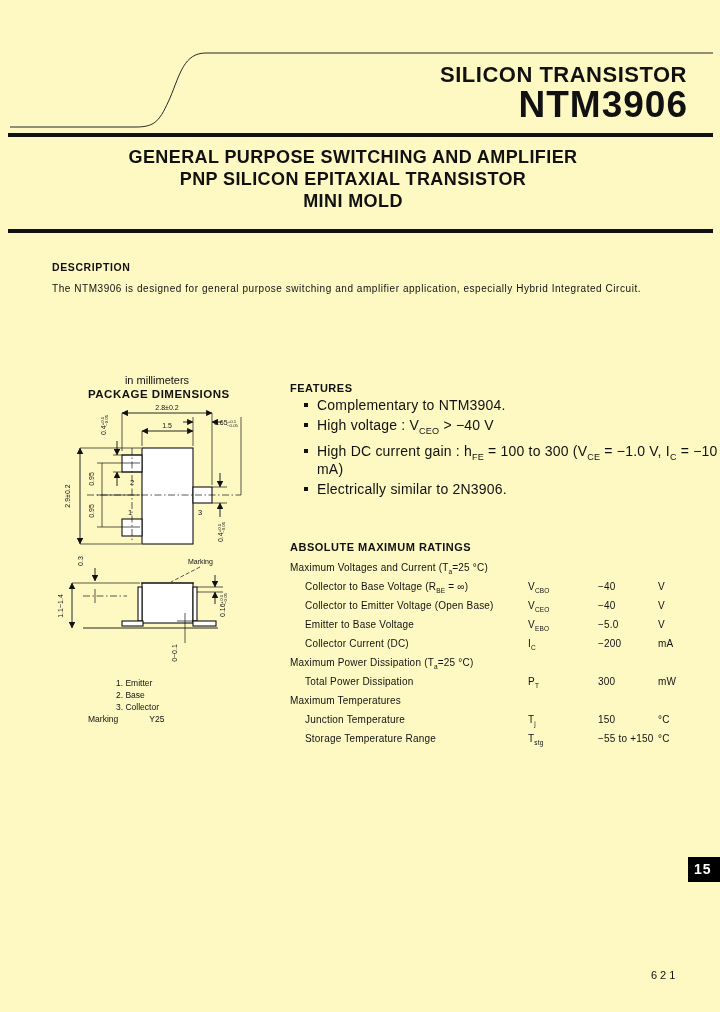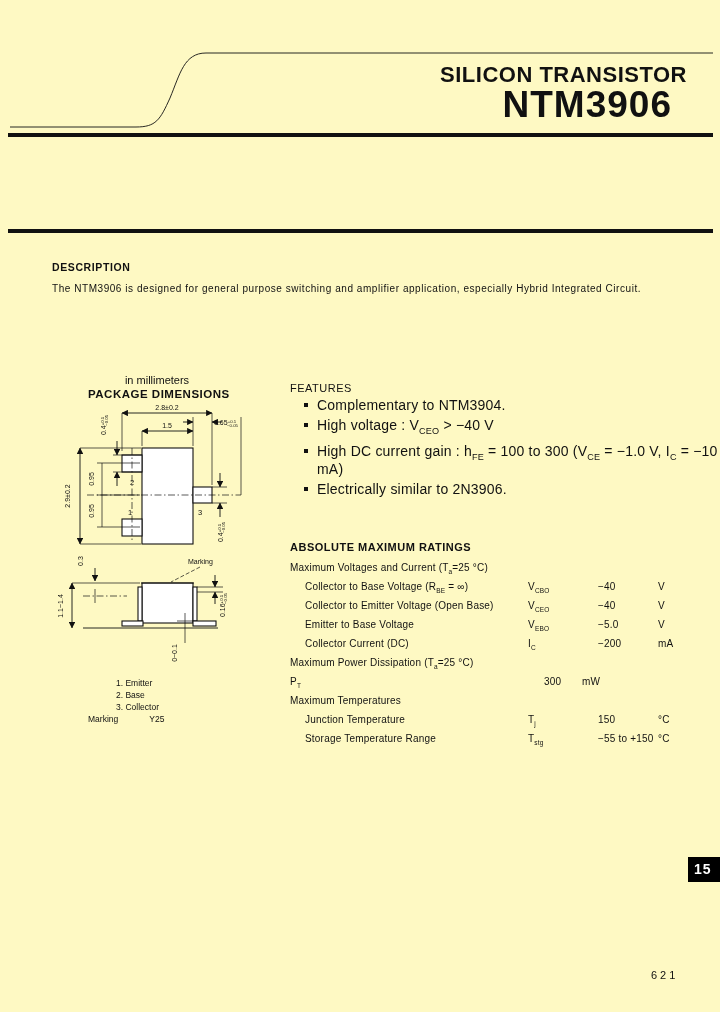--- a/index.html
+++ b/index.html
@@ -2,37 +2,37 @@
 <html><head>
 <meta charset="utf-8">
 <style>
   html,body{margin:0;padding:0;background:#ffffff;}
   .page{position:relative;width:720px;height:1012px;background:#fef9c3;color:#111;
         font-family:"Liberation Sans",sans-serif;overflow:hidden;}
   .abs{position:absolute;}
   
   .swoosh{left:0;top:0;width:720px;height:140px;}
   .brand-cat{right:33px;top:62px;font-size:22px;font-weight:bold;letter-spacing:.5px;}
-  .brand-part{right:48px;top:84px;font-size:37px;font-weight:bold;letter-spacing:1px;}
+  .brand-part{right:32px;top:84px;font-size:37px;font-weight:bold;letter-spacing:1px;}
   .rule{left:8px;width:705px;height:4px;background:#111;}
   .rule1{top:133px;} .rule2{top:229px;}
   .titleblock{left:0;top:146px;width:706px;text-align:center;font-weight:bold;
               font-size:18px;line-height:22px;letter-spacing:.4px;}
   
   .desc-h{left:52px;top:261px;font-size:10.5px;font-weight:bold;letter-spacing:.6px;}
   .desc-p{left:52px;top:283px;width:640px;font-size:10px;letter-spacing:.55px;}
   
   .pkg-h{left:88px;top:360px;font-size:11.5px;font-weight:bold;letter-spacing:.5px;margin-top:28px;}
   .pkg-sub{left:88px;top:374px;width:138px;text-align:center;font-size:11px;}
   .pkg-svg{left:55px;top:391px;}
   .pkg-legend{left:116px;top:677px;font-size:8.5px;line-height:12px;}
   .pkg-marking{left:88px;top:714px;font-size:8.5px;}
   .pkg-marking .mv{margin-left:31px;}
   
-  .feat-h{left:290px;top:382px;font-size:11px;font-weight:normal;letter-spacing:.5px;}
+  .feat-h{left:290px;top:382px;font-size:11px;font-weight:bold;letter-spacing:.5px;}
   .feat-list{left:302px;top:399px;width:420px;font-size:14px;letter-spacing:.2px;}
   .feat-item{display:flex;margin-bottom:8px;line-height:12px;}
   .feat-item .bullet{flex:0 0 auto;width:4px;height:4px;background:#111;margin:4px 9px 0 2px;}
   
   .amr-h{left:290px;top:541px;font-size:11px;font-weight:bold;letter-spacing:.5px;}
   .amr{left:290px;top:558px;width:420px;font-size:10px;letter-spacing:.2px;}
   .amr-line{height:19px;line-height:19px;white-space:nowrap;}
   .amr-row{display:grid;grid-template-columns:238px 54px 76px 1fr;}
   .c-param{padding-left:15px;overflow:hidden;}
   .c-val{padding-left:16px;}
@@ -57,20 +57,25 @@
 
   <svg class="abs swoosh" viewBox="0 0 720 140">
     <path class="ln" d="M10,127 L136,127 C156,127 160,120 170,98 C180,74 184,53 206,53 L713,53" stroke-width="1.4"></path>
   </svg>
 
   <div class="abs brand-cat">SILICON TRANSISTOR</div>
   <div class="abs brand-part">NTM3906</div>
 
   <div class="abs rule rule1"></div>
 
+  <div class="abs titleblock">
+    <div>GENERAL PURPOSE SWITCHING AND AMPLIFIER</div>
+    <div>PNP SILICON EPITAXIAL TRANSISTOR</div>
+    <div>MINI MOLD</div>
+  </div>
 
   <div class="abs rule rule2"></div>
 
   <div class="abs desc-h">DESCRIPTION</div>
   <div class="abs desc-p">The NTM3906 is designed for general purpose switching and amplifier application, especially Hybrid Integrated Circuit.</div>
 
   <div class="abs pkg-h">PACKAGE DIMENSIONS</div>
   <div class="abs pkg-sub">in millimeters</div>
 
   <svg class="abs pkg-svg" width="235" height="290" viewBox="0 0 235 290">
@@ -228,20 +233,21 @@
     <div class="amr-line amr-row">
       <span class="c-param">Collector Current (DC)</span>
       <span class="c-sym">I<sub>C</sub></span>
       <span class="c-val">−200</span>
       <span class="c-unit">mA</span>
     </div>
 
     <div class="amr-line">Maximum Power Dissipation (T<sub>a</sub>=25 °C)</div>
 
     <div class="amr-line amr-row">
+      <span class="c-param">Total Power Dissipation</span>
       <span class="c-sym">P<sub>T</sub></span>
       <span class="c-val">300</span>
       <span class="c-unit">mW</span>
     </div>
 
     <div class="amr-line">Maximum Temperatures</div>
 
     <div class="amr-line amr-row">
       <span class="c-param">Junction Temperature</span>
       <span class="c-sym">T<sub>j</sub></span>

